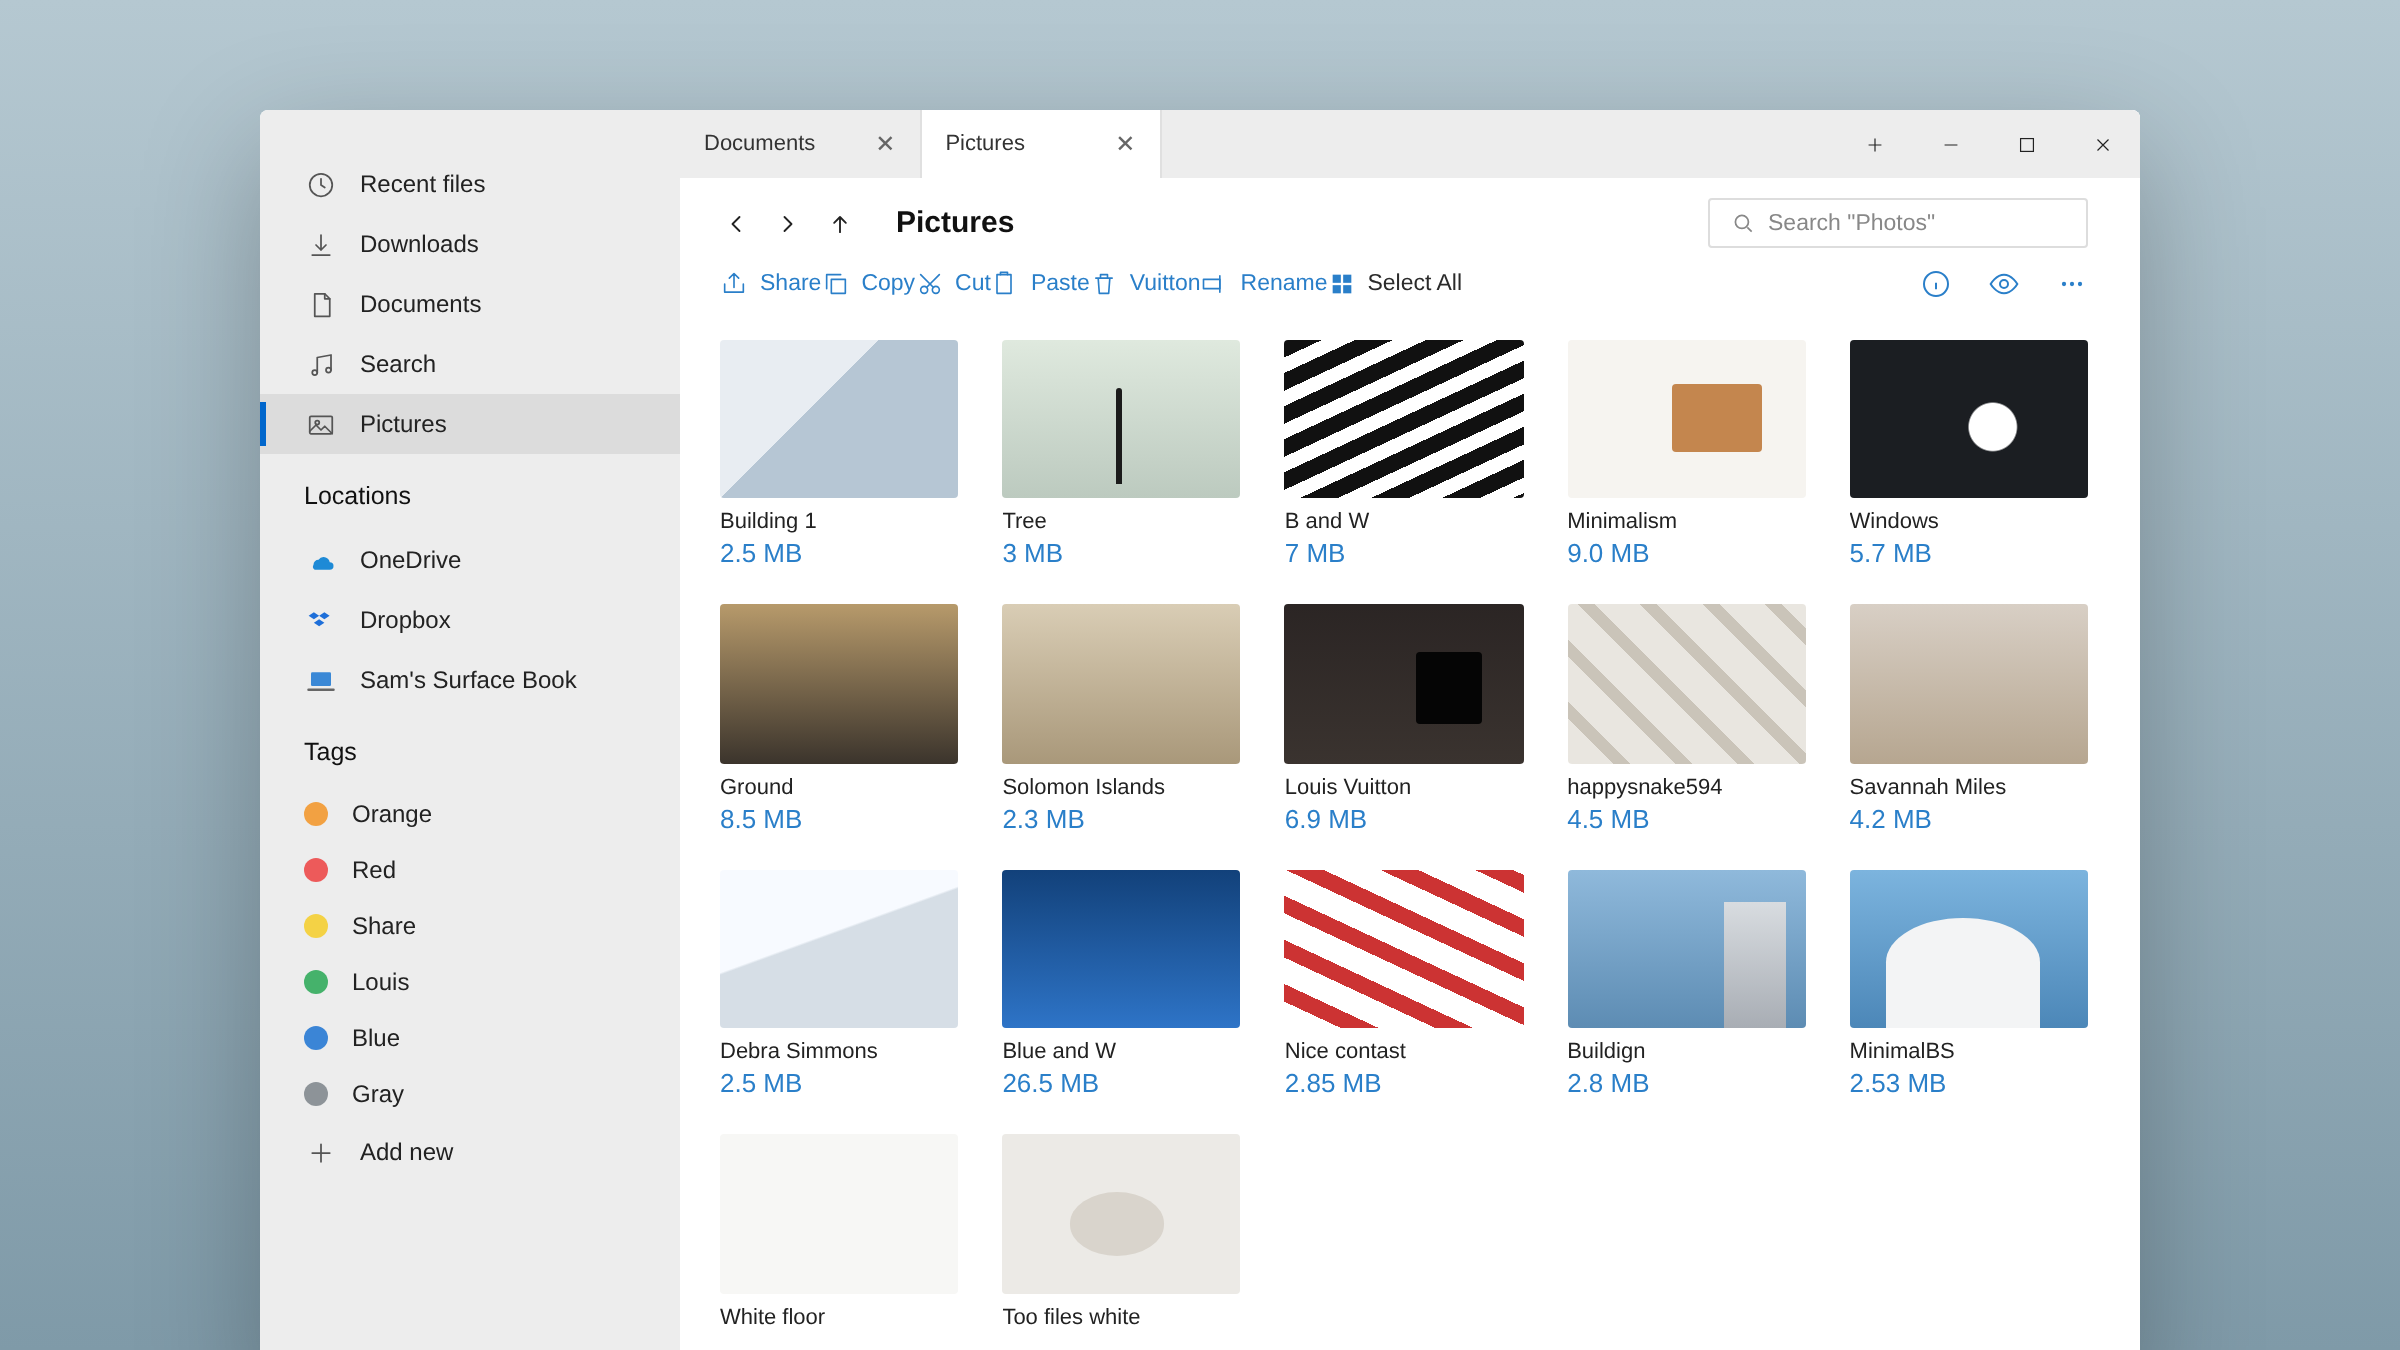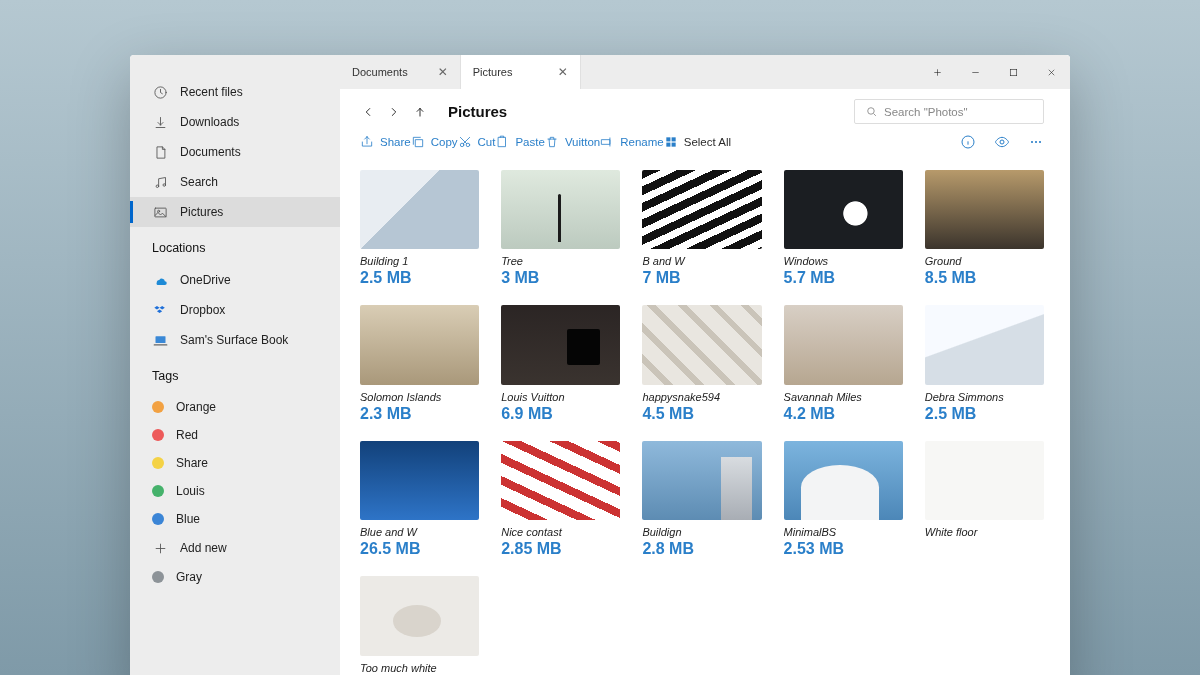--- a/index.html
+++ b/index.html
@@ -158,22 +158,22 @@
   .thumb.t11{background:linear-gradient(#12417a,#2e74c7);}
   .thumb.t12{background:repeating-linear-gradient(25deg,#fff 0 12px,#c33 12px 20px);}
   .thumb.t13{background:linear-gradient(#8fb9db,#5d8cb3);position:relative;}
   .thumb.t13::after{content:"";position:absolute;right:8%;bottom:0;width:26%;height:80%;background:linear-gradient(#d8dce0,#a8adb4);}
   .thumb.t14{background:linear-gradient(#7cb4de,#4c87b8);position:relative;}
   .thumb.t14::after{content:"";position:absolute;left:15%;bottom:0;width:65%;height:70%;background:#f3f4f5;border-radius:50% 50% 0 0/40% 40% 0 0;}
   .thumb.t15{background:#f7f7f5;}
   .thumb.t16{background:#eceae6;position:relative;}
   .thumb.t16::after{content:"";position:absolute;left:28%;top:36%;width:40%;height:40%;background:#d9d4cc;border-radius:50%;}
 
-  .fname{ font-size:11px; color:#222; margin-top:6px; white-space:nowrap; overflow:hidden; text-overflow:ellipsis;font-style:italic;}
-  .fsize{ font-size:16px; color:#2a7fc9; margin-top:2px;font-weight:bold;}
+  .fname{ font-size:11px; color:#222; margin-top:6px; white-space:nowrap; overflow:hidden; text-overflow:ellipsis;}
+  .fsize{ font-size:13px; color:#2a7fc9; margin-top:2px;}
 </style>
 </head>
 <body>
 
 <div class="window">
 
   <aside class="sidebar">
 
     <div class="sb-item">
       <span class="sb-icon">
@@ -268,30 +268,30 @@
     </div>
     <div class="sb-item">
       <span class="tag-dot" style="background:#45b26b"></span>
       <span>Louis</span>
     </div>
     <div class="sb-item">
       <span class="tag-dot" style="background:#3b85d6"></span>
       <span>Blue</span>
     </div>
     <div class="sb-item">
-      <span class="sb-icon plus">
-          <svg viewBox="0 0 24 24">
-            <path d="M12 5v14M5 12h14"></path>
-          </svg>
-        </span>
-      <span>Add new</span>
-    </div>
-    <div class="sb-item">
       <span class="tag-dot" style="background:#8d9398"></span>
       <span>Gray</span>
+    </div>
+    <div class="sb-item">
+      <span class="sb-icon plus">
+          <svg viewBox="0 0 24 24">
+            <path d="M12 5v14M5 12h14"></path>
+          </svg>
+        </span>
+      <span>Add new</span>
     </div>
   </aside>
 
   <div class="main">
 
     <div class="tabs-row">
       <div class="tab">
         <span>Documents</span>
         <span class="tab-close">✕</span>
       </div>
@@ -435,20 +435,25 @@
             <div class="thumb t1"></div>
             <div class="fname">Tree</div>
             <div class="fsize">3 MB</div>
           </div>
           <div class="file">
             <div class="thumb t2"></div>
             <div class="fname">B and W</div>
             <div class="fsize">7 MB</div>
           </div>
           <div class="file">
+            <div class="thumb t3"></div>
+            <div class="fname">Minimalism</div>
+            <div class="fsize">9.0 MB</div>
+          </div>
+          <div class="file">
             <div class="thumb t4"></div>
             <div class="fname">Windows</div>
             <div class="fsize">5.7 MB</div>
           </div>
           <div class="file">
             <div class="thumb t5"></div>
             <div class="fname">Ground</div>
             <div class="fsize">8.5 MB</div>
           </div>
           <div class="file">
@@ -496,20 +501,20 @@
             <div class="fname">MinimalBS</div>
             <div class="fsize">2.53 MB</div>
           </div>
           <div class="file">
             <div class="thumb t15"></div>
             <div class="fname">White floor</div>
             <div class="fsize"></div>
           </div>
           <div class="file">
             <div class="thumb t16"></div>
-            <div class="fname">Too much white</div>
+            <div class="fname">Too files white</div>
             <div class="fsize"></div>
           </div>
         </div>
     </div>
 
   </div>
 </div>
 
 </body></html>

